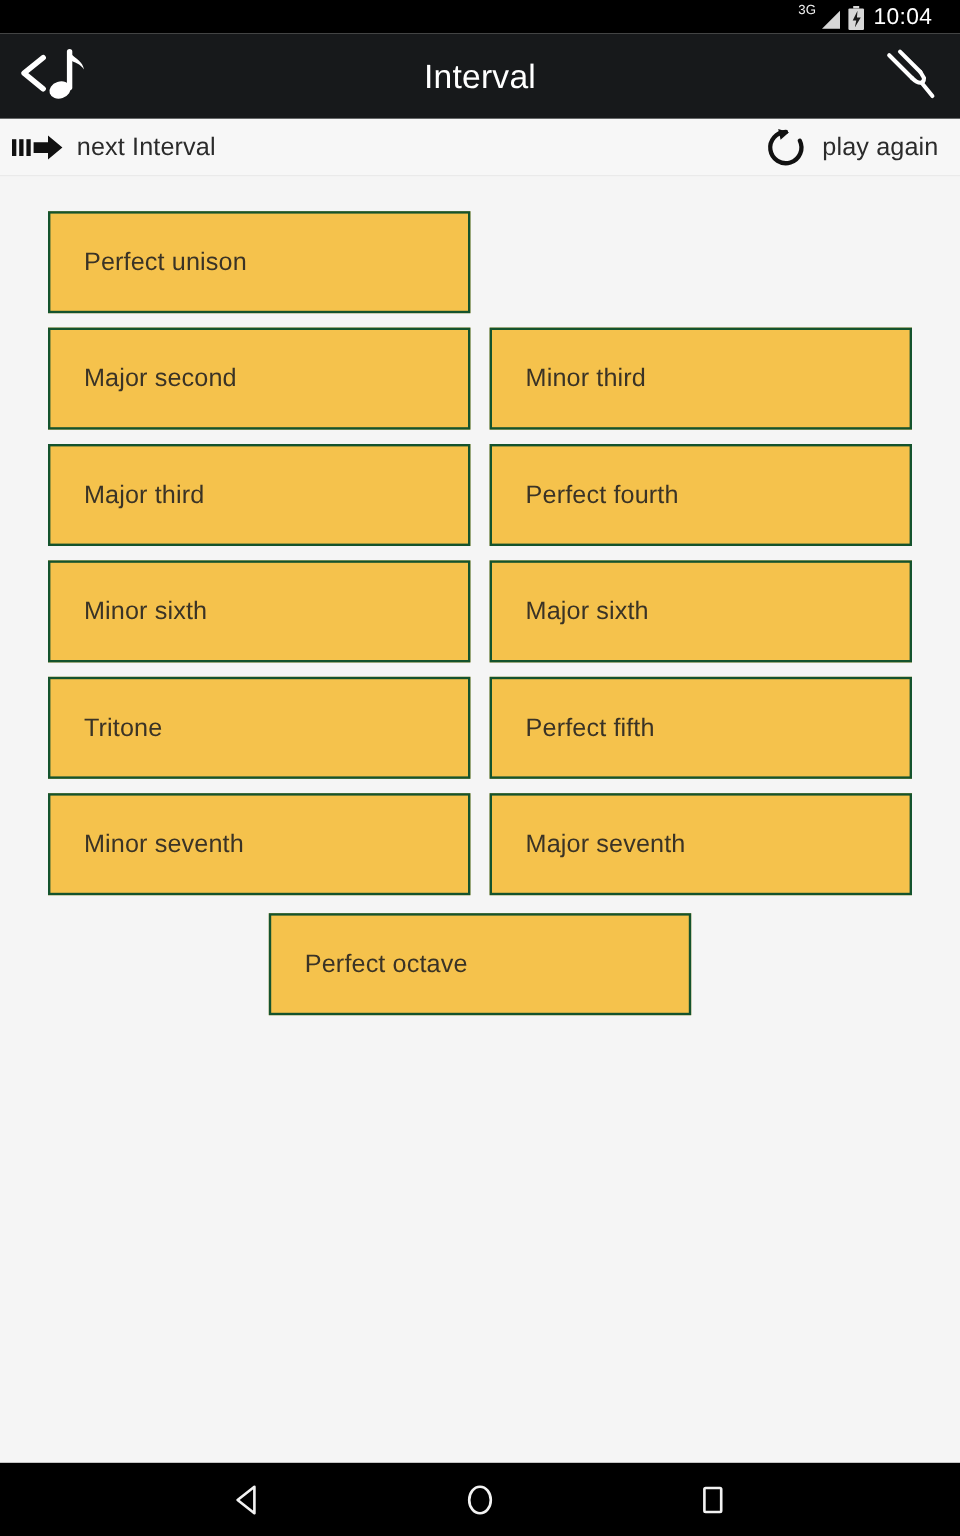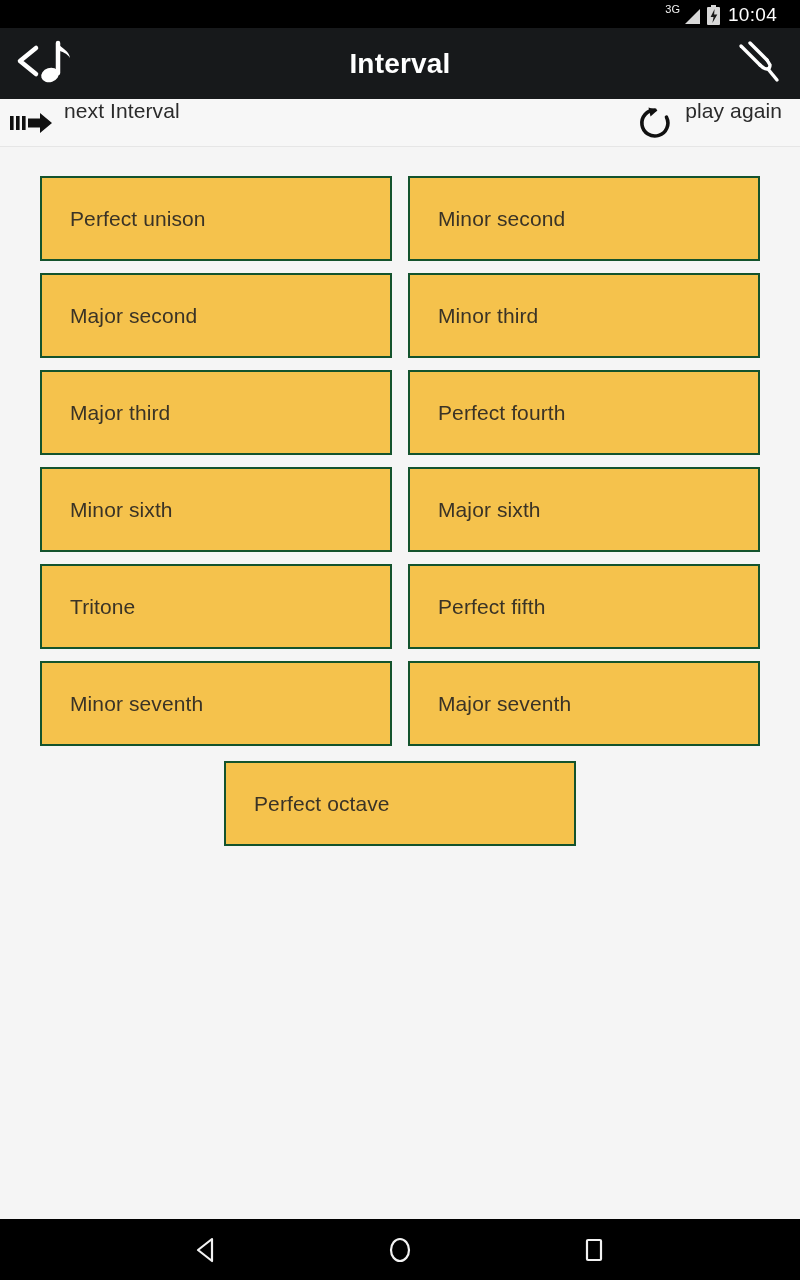--- a/index.html
+++ b/index.html
@@ -100,21 +100,21 @@
     align-items: center;
     justify-content: center;
     padding-left: 4px;
     box-sizing: border-box;
   }
   #page-title {
     flex: 1;
     text-align: center;
     color: #ffffff;
     font-size: 28px;
-    font-weight: bold;
+    font-weight: normal;
     letter-spacing: 0.2px;
   }
   #tuning-fork-btn {
     width: 86px;
     height: 71px;
     display: flex;
     align-items: center;
     justify-content: center;
   }
 
@@ -124,20 +124,21 @@
     top: 99px; left: 0;
     width: 800px;
     height: 48px;
     background: #f7f7f7;
     border-bottom: 1px solid #e6e6e6;
     box-sizing: border-box;
   }
   .tb-btn {
     position: absolute;
     display: flex;
+    align-items: center;
     gap: 10px;
     top: 0;
     height: 47px;
   }
   #next-interval-button { left: 8px; }
   #play-again-button { right: 18px; }
   .tb-label {
     font-size: 21px;
     color: #2b2b2b;
     letter-spacing: 0.1px;
@@ -264,21 +265,20 @@
     </span>
     <span class="tb-label">play again</span>
   </div>
 
 </div>
 
 <div id="interval-grid">
 
   <div class="grid-row">
     <button class="interval-button">Perfect unison</button>
-    <button class="interval-button">Minor second</button>
   </div>
 
   <div class="grid-row">
     <button class="interval-button">Major second</button>
     <button class="interval-button">Minor third</button>
   </div>
 
   <div class="grid-row">
     <button class="interval-button">Major third</button>
     <button class="interval-button">Perfect fourth</button>

